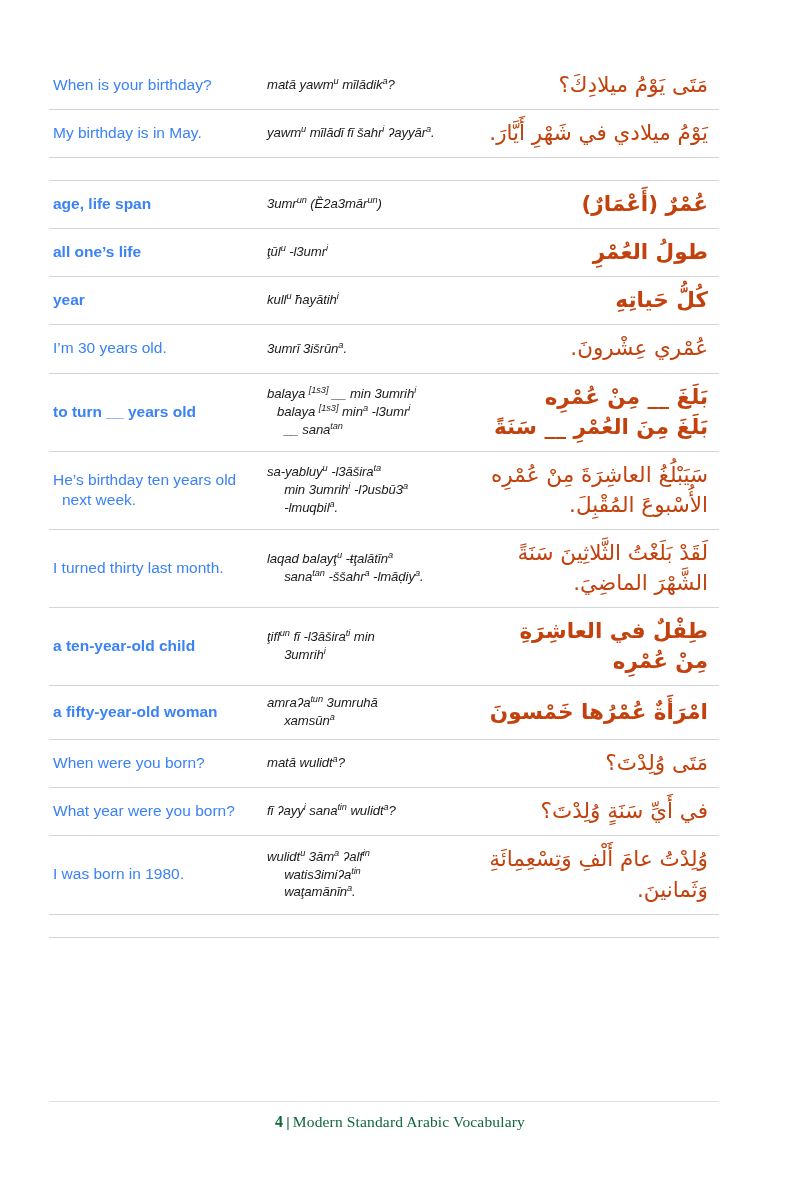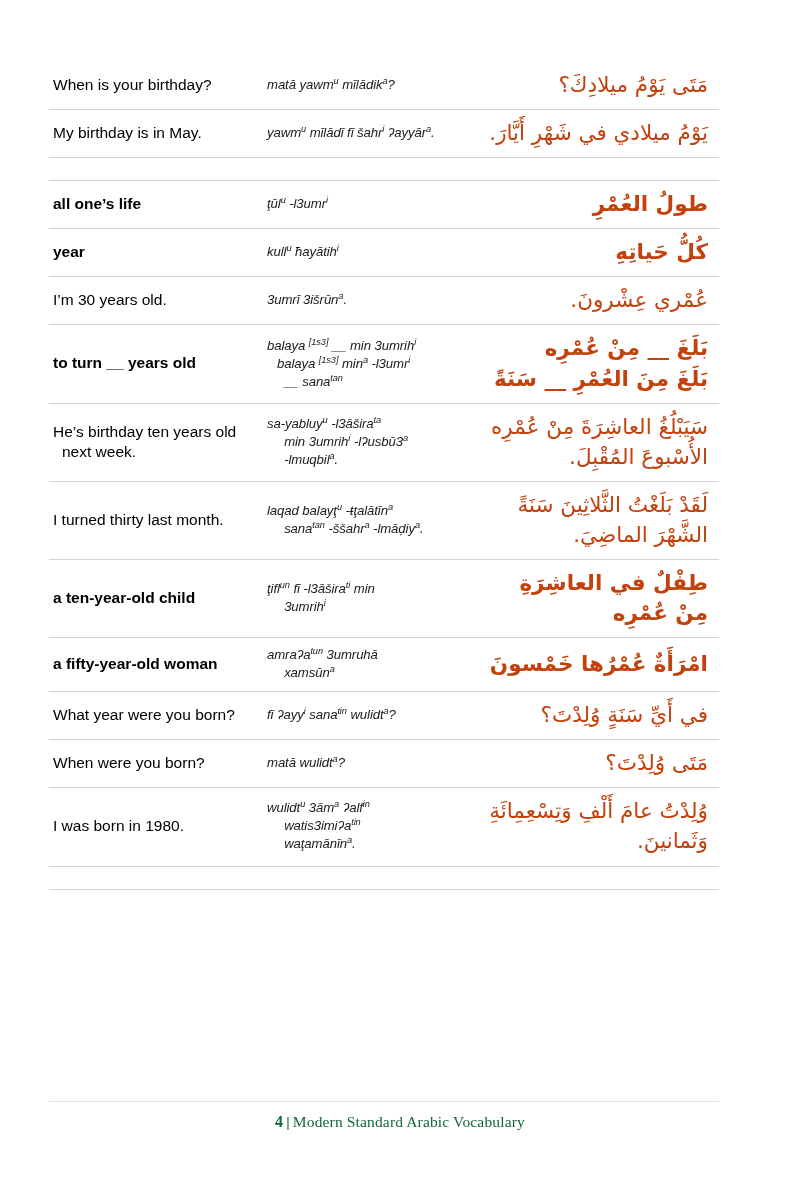--- a/index.html
+++ b/index.html
@@ -46,21 +46,21 @@
     border-top: none;
   }
 
   col.c-en { width: 218px; }
   col.c-tr { width: 218px; }
   col.c-ar { width: 234px; }
 
   .en {
     font-size: 15.5px;
     line-height: 1.30;
-    color: #000000;
+    color: #3b82f6;
     padding-left: 4px;
     padding-right: 8px;
     text-indent: -9px;
     margin-left: 9px;
   }
   .en.bold {
     font-weight: bold;
   }
 
   .tr {
@@ -160,20 +160,31 @@
           </td>
           <td>
             <div class="ar">يَوْمُ ميلادي في شَهْرِ أَيَّارَ.</div>
           </td>
         </tr>
         <tr class="spacer-row">
           <td colspan="3"></td>
         </tr>
         <tr class="entry-row">
           <td>
+            <div class="en bold">age, life span</div>
+          </td>
+          <td>
+            <div class="tr">3umr<sup>un</sup> (Ȅ2a3mār<sup>un</sup>)</div>
+          </td>
+          <td>
+            <div class="ar bold">عُمْرٌ (أَعْمَارٌ)</div>
+          </td>
+        </tr>
+        <tr class="entry-row">
+          <td>
             <div class="en bold">all one’s life</div>
           </td>
           <td>
             <div class="tr">ţūl<sup>u</sup> -l3umr<sup>i</sup></div>
           </td>
           <td>
             <div class="ar bold">طولُ العُمْرِ</div>
           </td>
         </tr>
         <tr class="entry-row">
@@ -248,38 +259,38 @@
           </td>
           <td>
             <div class="tr">amraʔa<sup>tun</sup> 3umruhā<br>&nbsp;&nbsp;xamsūn<sup>a</sup></div>
           </td>
           <td>
             <div class="ar bold">امْرَأَةٌ عُمْرُها خَمْسونَ</div>
           </td>
         </tr>
         <tr class="entry-row">
           <td>
+            <div class="en">When were you born?</div>
+          </td>
+          <td>
+            <div class="tr">matā wulidt<sup>a</sup>?</div>
+          </td>
+          <td>
+            <div class="ar">مَتَى وُلِدْتَ؟</div>
+          </td>
+        </tr>
+        <tr class="entry-row">
+          <td>
             <div class="en">What year were you born?</div>
           </td>
           <td>
             <div class="tr">fī ʔayy<sup>i</sup> sana<sup>tin</sup> wulidt<sup>a</sup>?</div>
           </td>
           <td>
             <div class="ar">في أَيِّ سَنَةٍ وُلِدْتَ؟</div>
-          </td>
-        </tr>
-        <tr class="entry-row">
-          <td>
-            <div class="en">When were you born?</div>
-          </td>
-          <td>
-            <div class="tr">matā wulidt<sup>a</sup>?</div>
-          </td>
-          <td>
-            <div class="ar">مَتَى وُلِدْتَ؟</div>
           </td>
         </tr>
         <tr class="entry-row">
           <td>
             <div class="en">I was born in 1980.</div>
           </td>
           <td>
             <div class="tr">wulidt<sup>u</sup> 3ām<sup>a</sup> ʔalf<sup>in</sup><br>&nbsp;&nbsp;watis3imiʔa<sup>tin</sup><br>&nbsp;&nbsp;waţamānīn<sup>a</sup>.</div>
           </td>
           <td>

